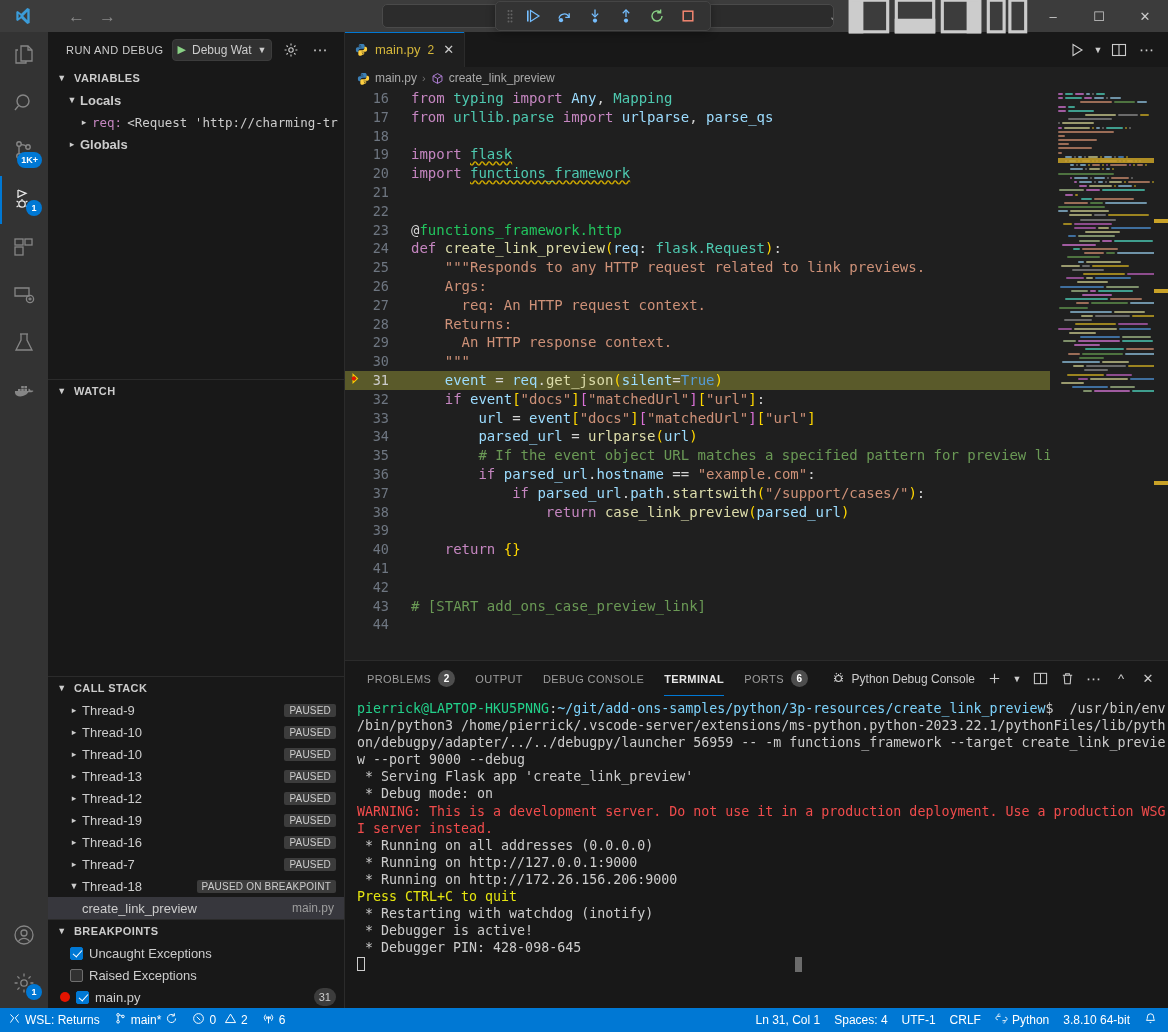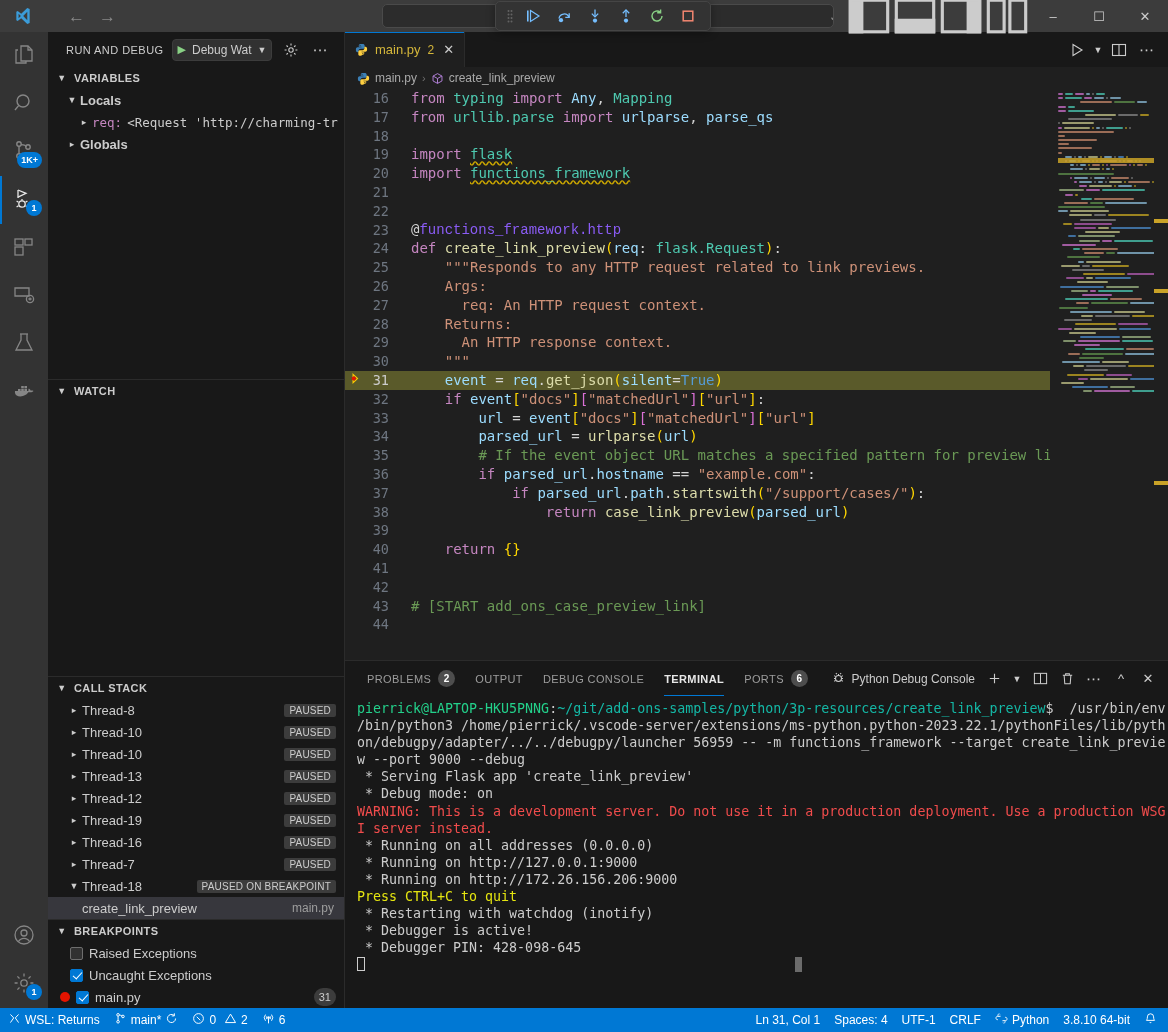--- a/index.html
+++ b/index.html
@@ -180,21 +180,21 @@
   .kw   { color:#c586c0; }   
   .kw2  { color:#569cd6; }   
   .fn   { color:#dcdcaa; }
   .cls  { color:#4ec9b0; }
   .str  { color:#ce9178; }
   .com  { color:#6a9955; }
   .var  { color:#9cdcfe; }
   .op   { color:#d4d4d4; }
   .brk1 { color:#ffd700; }
   .brk2 { color:#da70d6; }
-  .dec  { color:#8b5cf6;font-family:Liberation Mono, monospace; }
+  .dec  { color:#22c55e; }
   .squig { text-decoration: underline wavy #cca700; text-decoration-skip-ink:none; }
 
   .minimap { width:118px; flex:0 0 118px; background:#1f1f1f; position:relative; overflow:hidden;}
   .mm-canvas { position:absolute; left:8px; top:4px; width:100px; }
   .mm-line { height:3px; margin-bottom:1.2px; display:flex; gap:2px; }
   .mm-seg { height:2px; border-radius:1px; }
   .mm-hl { position:absolute; left:0; right:0; height:5px; background:#c9a227; opacity:.85; }
   .overview-ruler { position:absolute; right:0; top:0; bottom:0; width:14px; background:#1f1f1f; }
   .or-mark { position:absolute; right:0; width:14px; height:4px; }
 
@@ -217,21 +217,21 @@
   .pa-btn svg { width:15px; height:15px; }
   .pa-btn.dots { font-size:15px; letter-spacing:1px; }
   .pa-btn.small { width:16px; }
 
   .terminal {
     flex:1; padding:4px 0 0 12px; overflow:hidden;
     font-family:"DejaVu Sans Mono","Liberation Mono",monospace;
     font-size:13.3px; line-height:17.1px; white-space:pre-wrap; word-break:break-all;
   }
   .t-green { color:#23d18b; }
-  .t-cyan  { color:#14b8a6; }
+  .t-cyan  { color:#7dd3fc; }
   .t-white { color:#cccccc; }
   .t-red   { color:#f14c4c; }
   .t-yellow{ color:#e5e510; }
   .t-cursor { display:inline-block; width:8px; height:14px; border:1px solid #cccccc; vertical-align:-2px; }
   .t-block { display:inline-block; width:7px; height:15px; background:#6b6b6b; vertical-align:-3px; }
 
   
   .statusbar {
     height:24px; flex:0 0 24px; background:#0078d4; color:#ffffff;
     display:flex; align-items:center; font-size:12px;
@@ -497,21 +497,21 @@
 
       <div class="callstack-pane">
         <div class="section-header">
           <span class="twisty">▼</span>
           <span>CALL STACK</span>
         </div>
         <div class="cs-body">
           <div class="tree-row thread-row">
             <span style="width:18px"></span>
               <span class="twisty-sm">▸</span>
-            <span class="thread-label">Thread-8</span>
+            <span class="thread-label">Thread-9</span>
             <span class="state-badge">PAUSED</span>
           </div>
           <div class="tree-row thread-row">
             <span style="width:18px"></span>
               <span class="twisty-sm">▸</span>
             <span class="thread-label">Thread-10</span>
             <span class="state-badge">PAUSED</span>
           </div>
           <div class="tree-row thread-row">
             <span style="width:18px"></span>
@@ -561,26 +561,26 @@
           </div>
         </div>
       </div>
 
       <div class="bp-pane">
         <div class="section-header">
           <span class="twisty">▼</span>
           <span>BREAKPOINTS</span>
         </div>
         <div class="bp-row">
+          <span class="cb checked"></span>
+          <span>Uncaught Exceptions</span>
+        </div>
+        <div class="bp-row">
           <span class="cb"></span>
           <span>Raised Exceptions</span>
-        </div>
-        <div class="bp-row">
-          <span class="cb checked"></span>
-          <span>Uncaught Exceptions</span>
         </div>
         <div class="bp-row">
           <span class="bp-dot"></span>
           <span class="cb checked" style="margin-left:6px"></span>
           <span>main.py</span>
           <span class="bp-count">31</span>
         </div>
       </div>
     </div>
 

